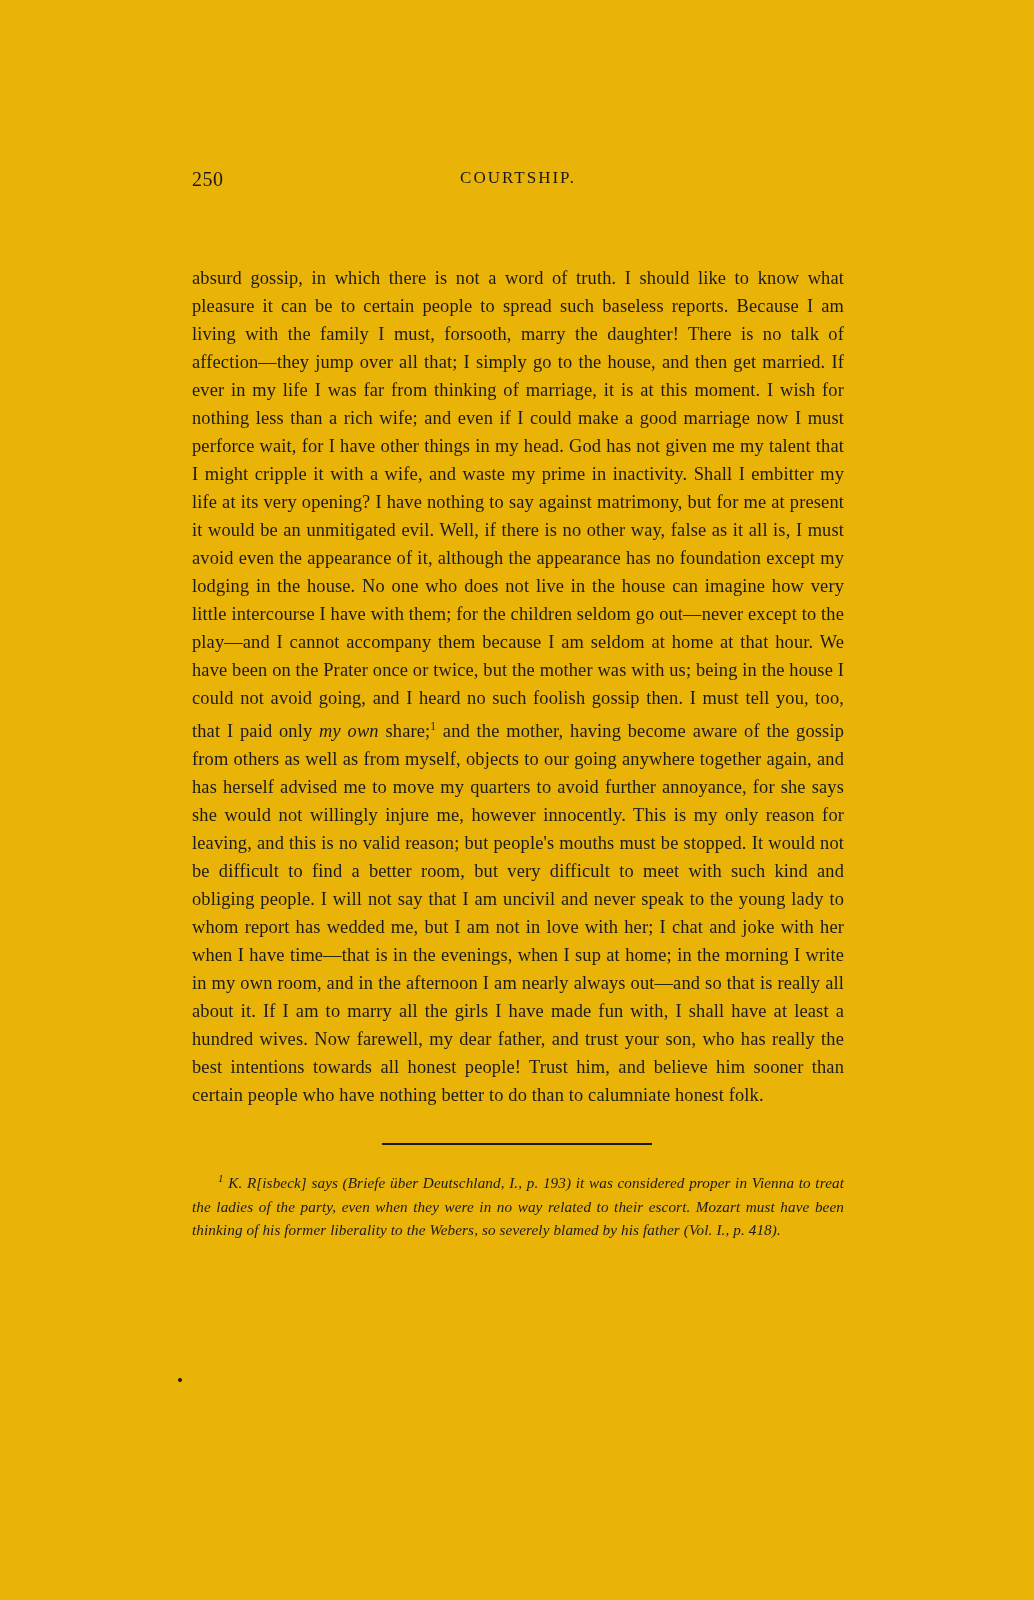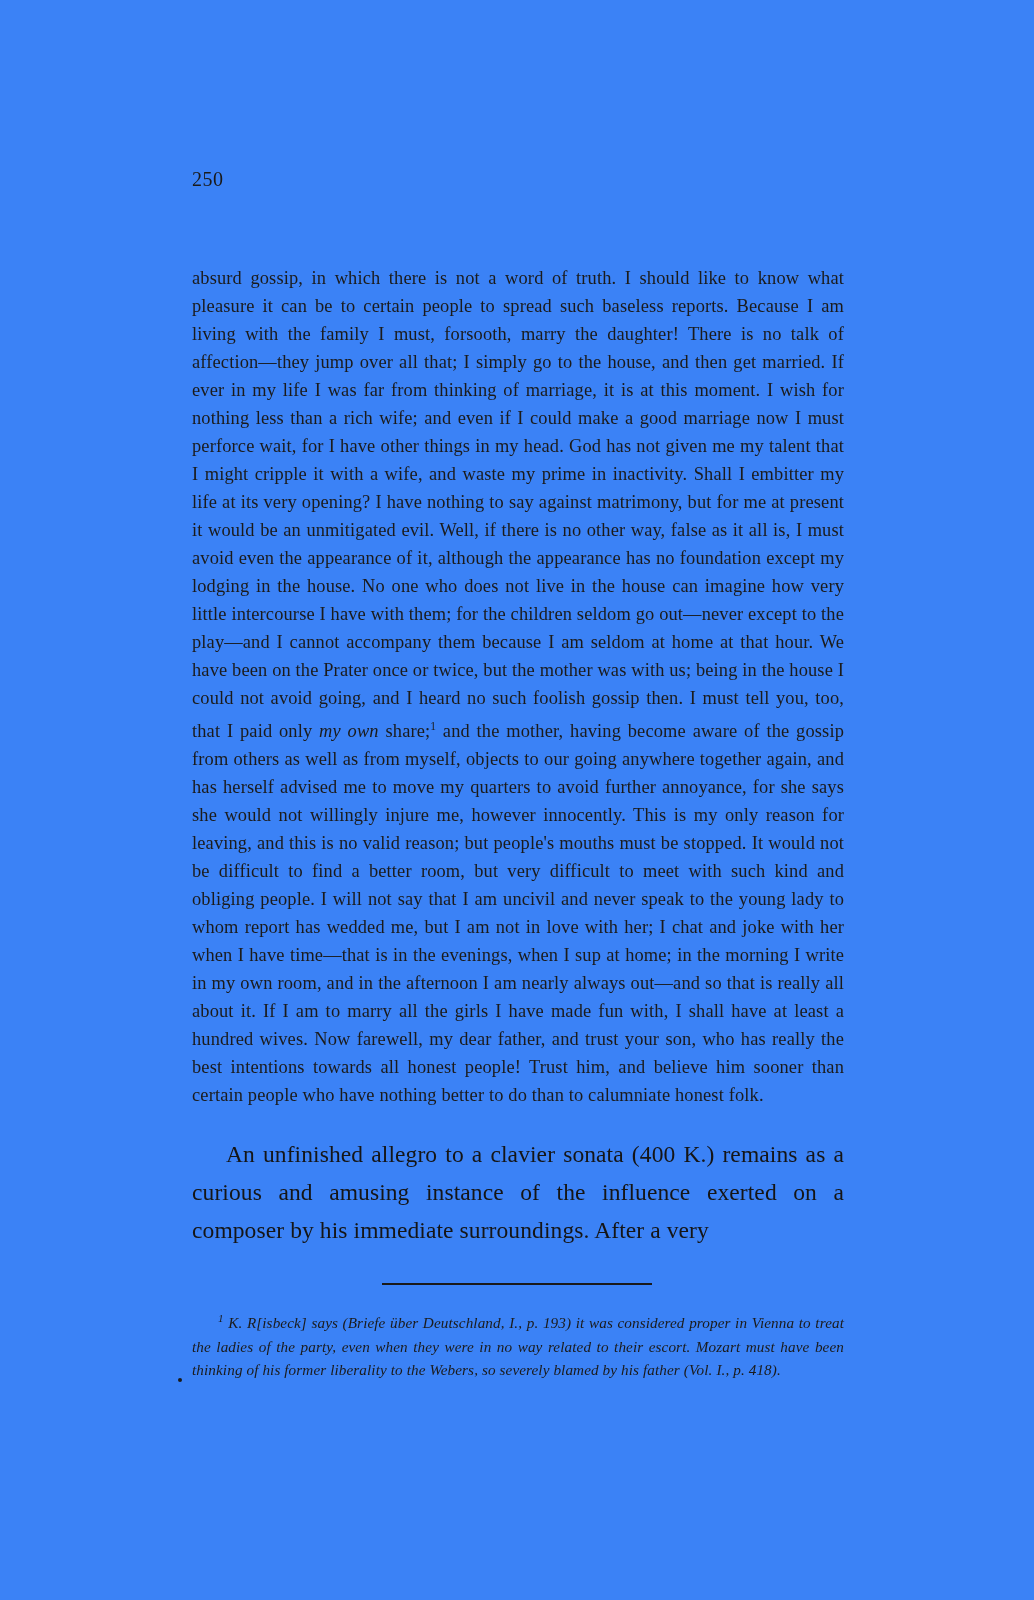--- a/index.html
+++ b/index.html
@@ -5,21 +5,21 @@
   html, body {
     margin: 0;
     padding: 0;
     background: #ffffff;
   }
   .page {
     position: relative;
     width: 1034px;
     height: 1600px;
     margin: 0 auto;
-    background: #3b82f6;
+    background: #eab308;
     font-family: "Liberation Serif", serif;
     color: #1a1a1a;
     overflow: hidden;
   }
   .content {
     position: absolute;
     left: 192px;
     top: 168px;
     width: 652px;
   }
@@ -112,25 +112,25 @@
 </style>
 </head>
 <body>
 
 <div class="page">
 
   <div class="content">
 
     <div class="header-row">
       <div class="folio">250</div>
+      <div class="running-head">COURTSHIP.</div>
     </div>
 
     <div class="body-block"><span>absurd gossip, in which there is not a word of truth.  I should like to know what pleasure it can be to certain people to spread such baseless reports.  Because I am living with the family I must, forsooth, marry the daughter!  There is no talk of affection—they jump over all that; I simply go to the house, and then get married.  If ever in my life I was far from thinking of marriage, it is at this moment.  I wish for nothing less than a rich wife; and even if I could make a good marriage now I must perforce wait, for I have other things in my head.  God has not given me my talent that I might cripple it with a wife, and waste my prime in inactivity.  Shall I embitter my life at its very opening? I have nothing to say against matrimony, but for me at present it would be an unmitigated evil.  Well, if there is no other way, false as it all is, I must avoid even the appearance of it, although the appearance has no foundation except my lodging in the house.  No one who does not live in the house can imagine how very little intercourse I have with them; for the children seldom go out—never except to the play—and I cannot accompany them because I am seldom at home at that hour. We have been on the Prater once or twice, but the mother was with us; being in the house I could not avoid going, and I heard no such foolish gossip then.  I must tell you, too, that I paid only </span><span class="em">my own</span><span> share;</span><span class="fn-ref">1</span><span> and the mother, having become aware of the gossip from others as well as from myself, objects to our going anywhere together again, and has herself advised me to move my quarters to avoid further annoyance, for she says she would not willingly injure me, however innocently. This is my only reason for leaving, and this is no valid reason; but people's mouths must be stopped.  It would not be difficult to find a better room, but very difficult to meet with such kind and obliging people.   I will not say that I am uncivil and never speak to the young lady to whom report has wedded me, but I am not in love with her; I chat and joke with her when I have time—that is in the evenings, when I sup at home; in the morning I write in my own room, and in the afternoon I am nearly always out—and so that is really all about it.  If I am to marry all the girls I have made fun with, I shall have at least a hundred wives.  Now farewell, my dear father, and trust your son, who has really the best intentions towards all honest people!  Trust him, and believe him sooner than certain people who have nothing better to do than to calumniate honest folk.</span></div>
 
-    <div class="second-block"><span class="indent"></span><span>An unfinished allegro to a clavier sonata (400 K.) remains as a curious and amusing instance of the influence exerted on a composer by his immediate surroundings.   After a very</span></div>
 
     <div class="rule"></div>
 
     <div class="footnote"><span class="first-indent"></span><span class="fn-num">1</span> <span>K. R[isbeck] says (Briefe über Deutschland, I., p. 193) it was considered proper in Vienna to treat the ladies of the party, even when they were in no way related to their escort.   Mozart must have been thinking of his former liberality to the Webers, so severely blamed by his father (Vol. I., p. 418).</span></div>
 
   </div>
 
   <div class="fn-dot"></div>
 
 </div>

